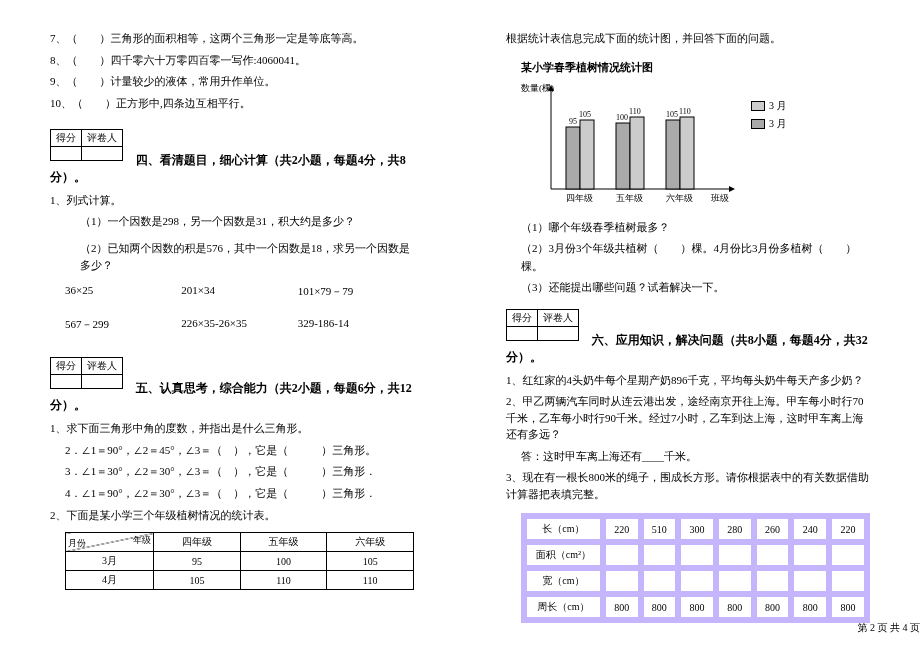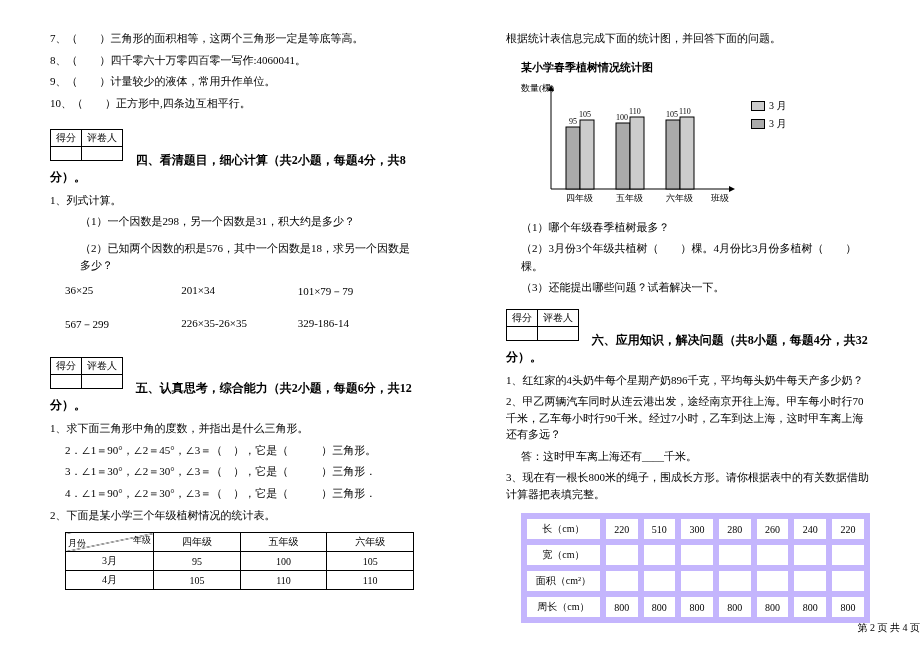--- a/index.html
+++ b/index.html
@@ -290,31 +290,31 @@
         <td class="label">长（cm）</td>
         <td>220</td>
         <td>510</td>
         <td>300</td>
         <td>280</td>
         <td>260</td>
         <td>240</td>
         <td>220</td>
       </tr>
       <tr>
+        <td class="label">面积（cm²）</td>
+        <td>&nbsp;</td>
+            <td>&nbsp;</td>
+            <td>&nbsp;</td>
+            <td>&nbsp;</td>
+            <td>&nbsp;</td>
+            <td>&nbsp;</td>
+            <td>&nbsp;</td>
+      </tr>
+      <tr>
         <td class="label">宽（cm）</td>
-        <td>&nbsp;</td>
-            <td>&nbsp;</td>
-            <td>&nbsp;</td>
-            <td>&nbsp;</td>
-            <td>&nbsp;</td>
-            <td>&nbsp;</td>
-            <td>&nbsp;</td>
-      </tr>
-      <tr>
-        <td class="label">面积（cm²）</td>
         <td>&nbsp;</td>
             <td>&nbsp;</td>
             <td>&nbsp;</td>
             <td>&nbsp;</td>
             <td>&nbsp;</td>
             <td>&nbsp;</td>
             <td>&nbsp;</td>
       </tr>
       <tr>
         <td class="label">周长（cm）</td>

